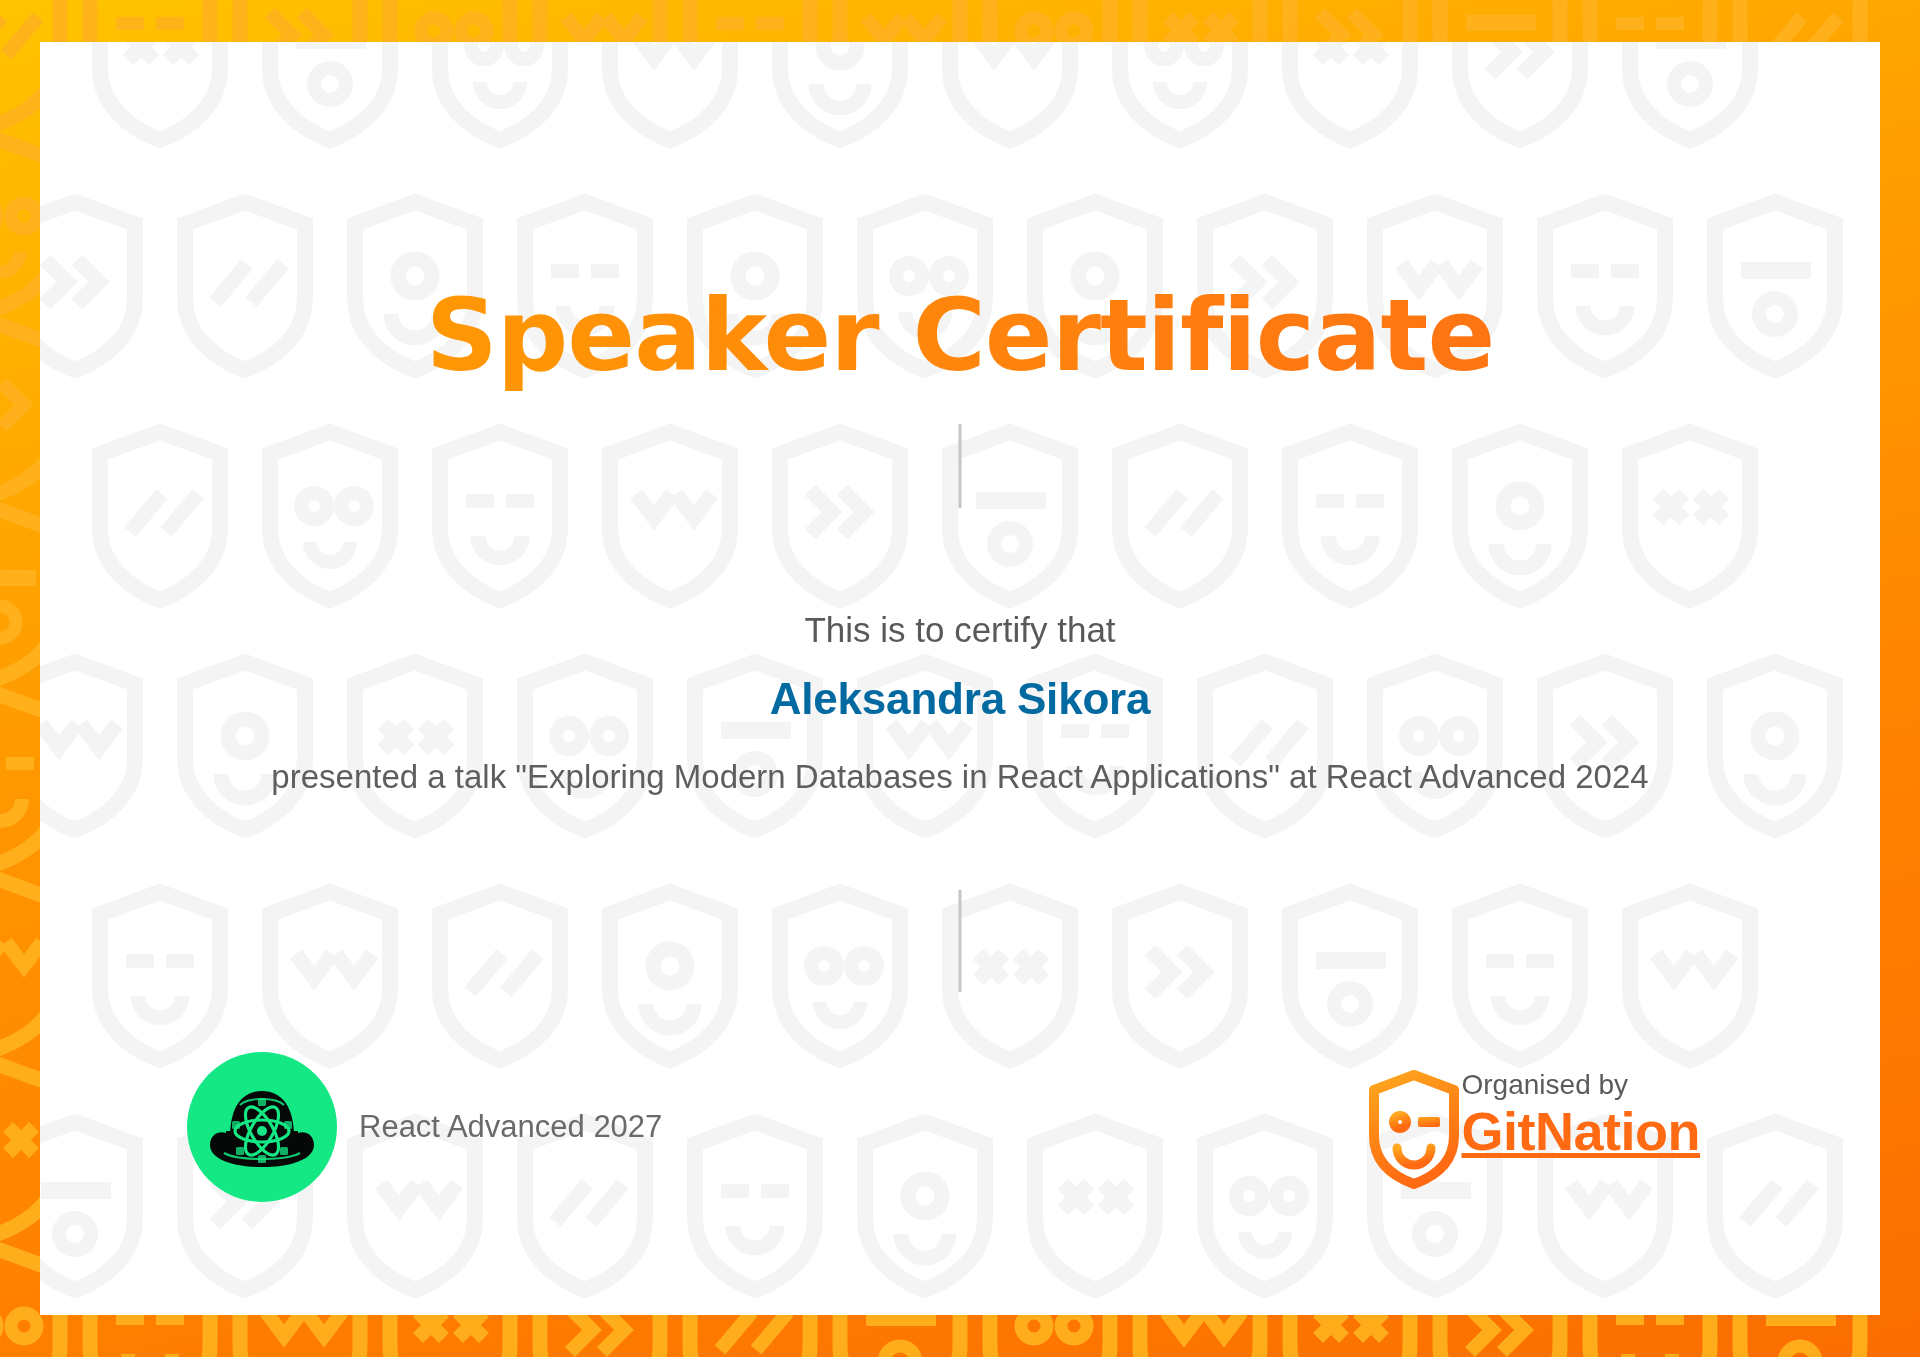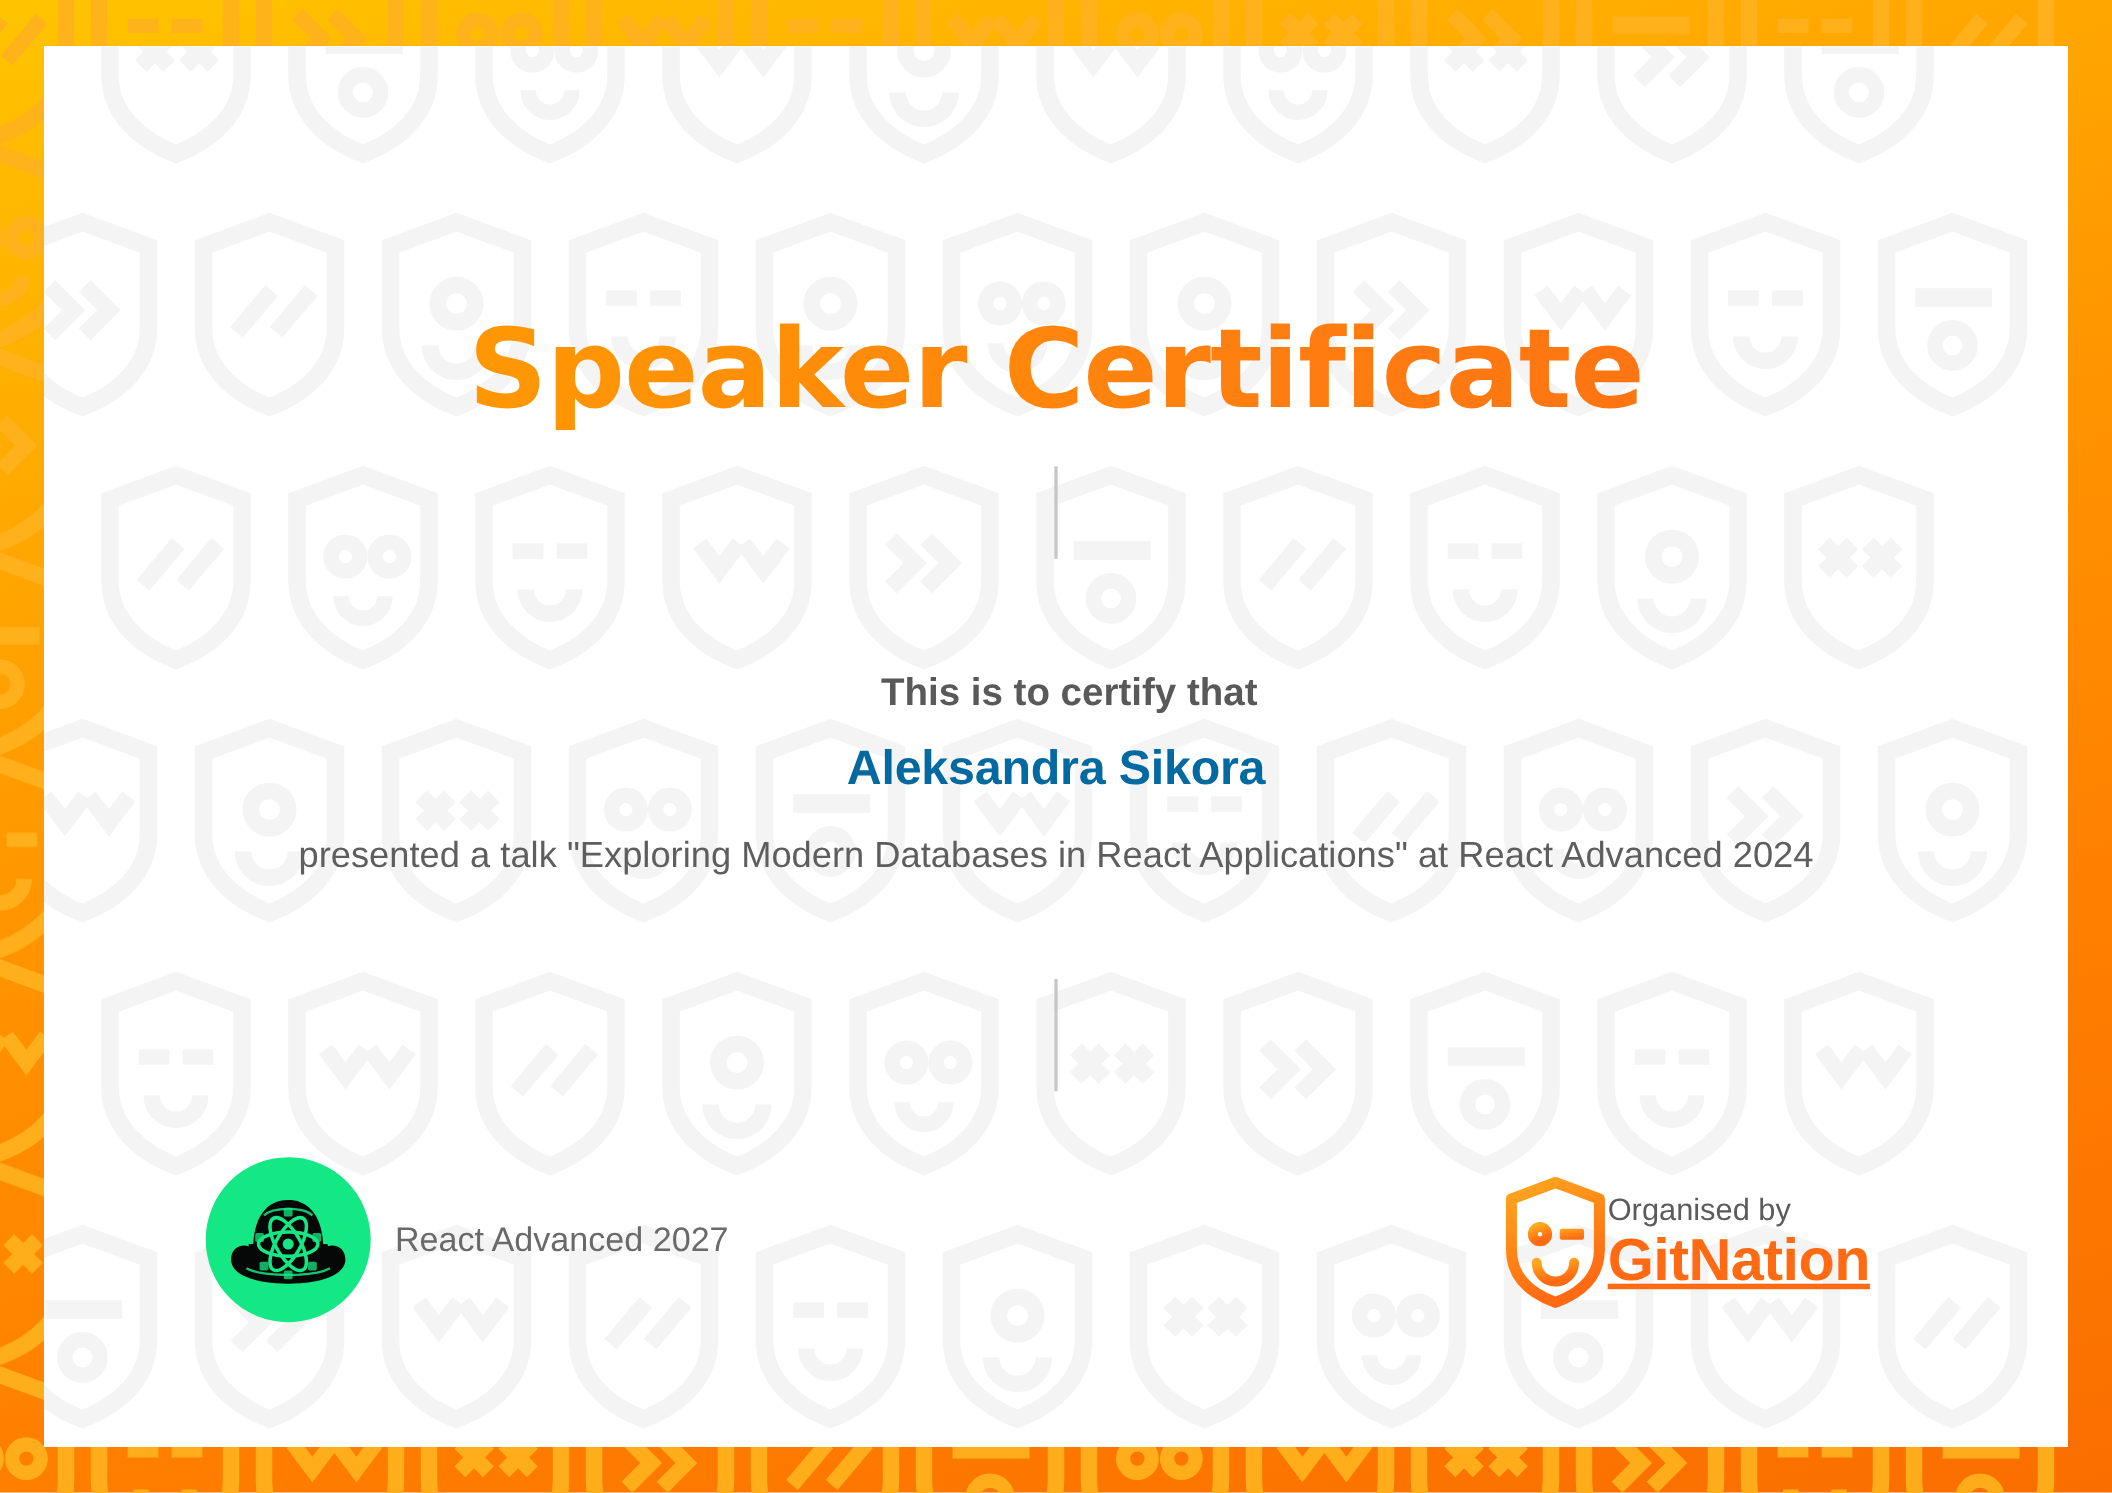--- a/index.html
+++ b/index.html
@@ -88,22 +88,21 @@
 
   
   .certify-line {
     position: absolute;
     top: 568px;
     left: 0;
     width: 100%;
     text-align: center;
     font-size: 35px;
     color: #595959;
-    font-weight: 700;
-    margin-left: 12px;
+    font-weight: 400;
   }
   .recipient-name {
     position: absolute;
     top: 632px;
     left: 0;
     width: 100%;
     text-align: center;
     font-size: 44px;
     font-weight: 700;
     color: #0369a1;
@@ -166,21 +165,21 @@
     font-size: 36px;
     color: #5D5D5D;
     font-weight: 400;
   }
 
   .organiser-block {
     position: absolute;
     right: 180px;
     top: 18px;
     display: flex;
-    align-items: center;
+    align-items: flex-start;
   }
   .gitnation-shield { flex: 0 0 auto; }
   .gitnation-shield svg { display: block; }
   .organiser-text {
     display: flex;
     flex-direction: column;
     justify-content: center;
     line-height: 1.05;
   }
   .organised-by {

